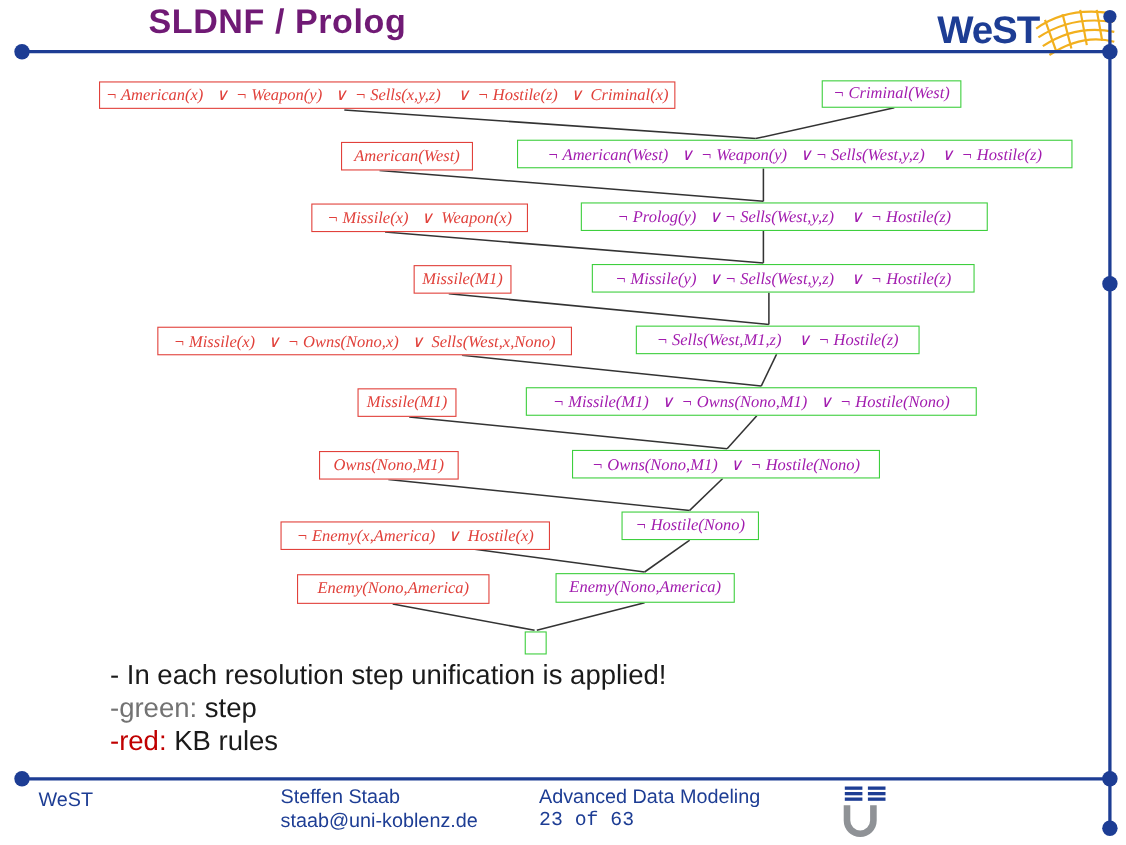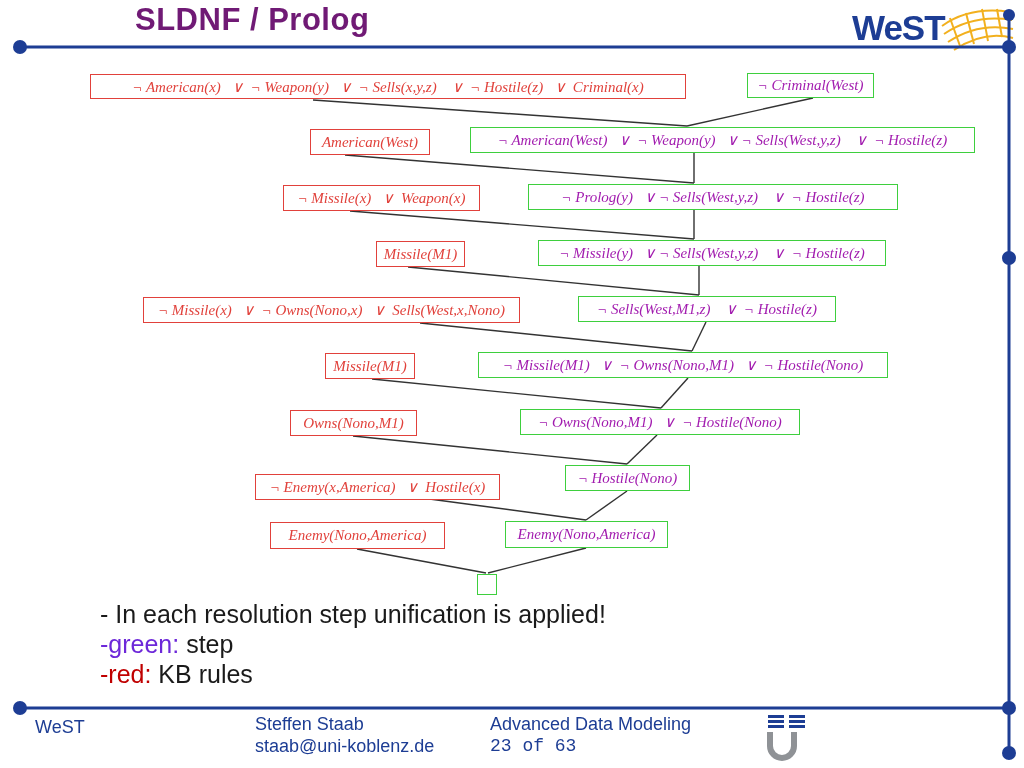--- a/index.html
+++ b/index.html
@@ -25,21 +25,21 @@
           font:italic 15px "Liberation Serif", serif; white-space:pre;
           display:flex; align-items:center; justify-content:center;
           background:#ffffff; }
   .node.red   { border-color:#e1413b; color:#e1413b; }
   .node.green { border-color:#3ecf3e; color:#a21caf; }
   .node.empty { border-color:#3ecf3e; }
 
   
   .notes { position:absolute; left:100px; top:599px; font-size:25px; color:#1a1a1a; }
   .note-line { height:30px; line-height:30px; }
-  .teal { color:#6d28d9; }
+  .teal { color:#737373; }
   .dred { color:#c00000; }
 
   
   .footer { position:absolute; left:0; top:710px; width:1024px; height:58px;
             color:#1d3d94; font-size:18px; }
   .f-west   { position:absolute; left:35px;  top:7px; }
   .f-author { position:absolute; left:255px; top:4px; }
   .f-email  { position:absolute; left:255px; top:26px; }
   .f-course { position:absolute; left:490px; top:4px; }
   .f-page   { position:absolute; left:490px; top:26px;font-family:Liberation Mono, monospace; }
@@ -105,21 +105,21 @@
         <line x1="372" y1="379" x2="661" y2="408"></line>
         <line x1="688" y1="378" x2="661" y2="408"></line>
         <line x1="353" y1="436" x2="627" y2="464"></line>
         <line x1="657" y1="435" x2="627" y2="464"></line>
         <line x1="377" y1="492" x2="586" y2="520"></line>
         <line x1="627" y1="491" x2="586" y2="520"></line>
         <line x1="357" y1="549" x2="486" y2="573"></line>
         <line x1="586" y1="548" x2="488" y2="573"></line>
       </svg>
     <div>
-        <div class="node red" style="left: 90px; top: 74px; width: 596px; height: 25px;">¬ American(x)   ∨  ¬ Weapon(y)   ∨  ¬ Sells(x,y,z)    ∨  ¬ Hostile(z)   ∨  Criminal(x)</div>
+        <div class="node red" style="left: 90px; top: 74px; width: 524px; height: 25px;">¬ American(x)   ∨  ¬ Weapon(y)   ∨  ¬ Sells(x,y,z)    ∨  ¬ Hostile(z)   ∨  Criminal(x)</div>
         <div class="node green" style="left: 747px; top: 73px; width: 127px; height: 25px;">¬ Criminal(West)</div>
         <div class="node red" style="left: 310px; top: 129px; width: 120px; height: 26px;">American(West)</div>
         <div class="node green" style="left: 470px; top: 127px; width: 505px; height: 26px;">¬ American(West)   ∨  ¬ Weapon(y)   ∨ ¬ Sells(West,y,z)    ∨  ¬ Hostile(z)</div>
         <div class="node red" style="left: 283px; top: 185px; width: 197px; height: 26px;">¬ Missile(x)   ∨  Weapon(x)</div>
         <div class="node green" style="left: 528px; top: 184px; width: 370px; height: 26px;">¬ Prolog(y)   ∨ ¬ Sells(West,y,z)    ∨  ¬ Hostile(z)</div>
         <div class="node red" style="left: 376px; top: 241px; width: 89px; height: 26px;">Missile(M1)</div>
         <div class="node green" style="left: 538px; top: 240px; width: 348px; height: 26px;">¬ Missile(y)   ∨ ¬ Sells(West,y,z)    ∨  ¬ Hostile(z)</div>
         <div class="node red" style="left: 143px; top: 297px; width: 377px; height: 26px;">¬ Missile(x)   ∨  ¬ Owns(Nono,x)   ∨  Sells(West,x,Nono)</div>
         <div class="node green" style="left: 578px; top: 296px; width: 258px; height: 26px;">¬ Sells(West,M1,z)    ∨  ¬ Hostile(z)</div>
         <div class="node red" style="left: 325px; top: 353px; width: 90px; height: 26px;">Missile(M1)</div>

